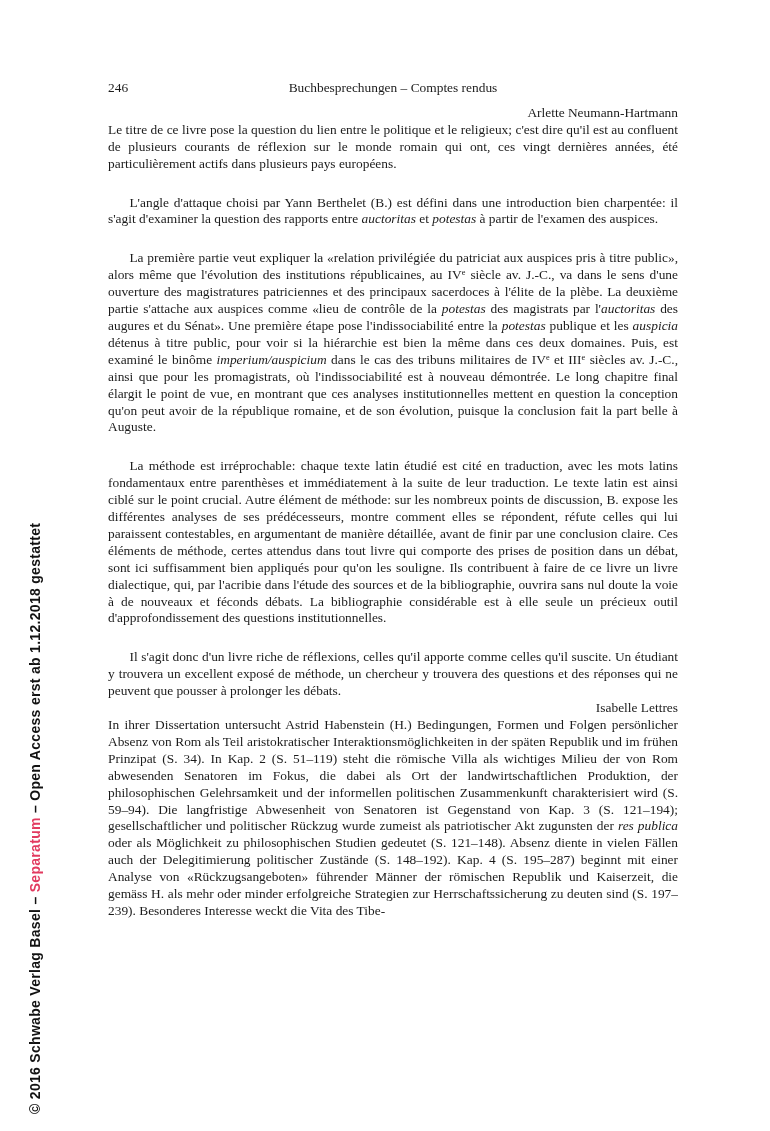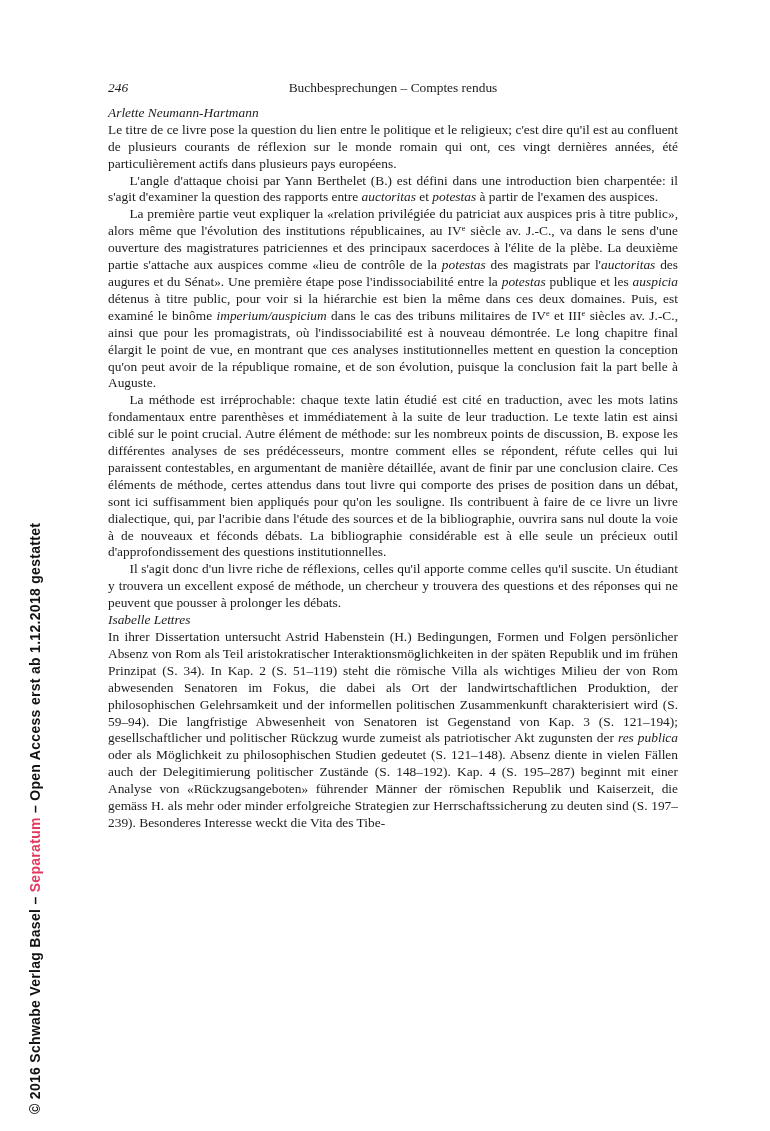--- a/index.html
+++ b/index.html
@@ -15,24 +15,24 @@
     overflow: hidden;
   }
   .content { font-size: 13.4px; line-height: 16.9px; }
   .header {
     position: relative;
     text-align: center;
     font-size: 13.4px;
     line-height: 16.9px;
     margin-bottom: 8px;
   }
-  .pagenum { position: absolute; left: 0; top: 0; font-style: italic; }
+  .pagenum { position: absolute; left: 0; top: 0; }
   .para { margin: 0; text-align: justify; }
-  .indent { text-indent: 1.6em; }
-  .signature { margin: 0; text-align: left; font-style: italic; }
+  .indent { text-indent: 1.6em; margin-top: 22px; }
+  .signature { margin: 0; text-align: right; }
   .review-heading {
     margin: 13px 0 1px 0;
     padding-left: 2.15em;
     text-indent: -2.15em;
     text-align: justify;
   }
   .review-heading b { font-weight: bold; }
   sup { font-size: 0.62em; line-height: 0; vertical-align: 0.45em; }
   .sidebar-rotated {
     position: absolute;

